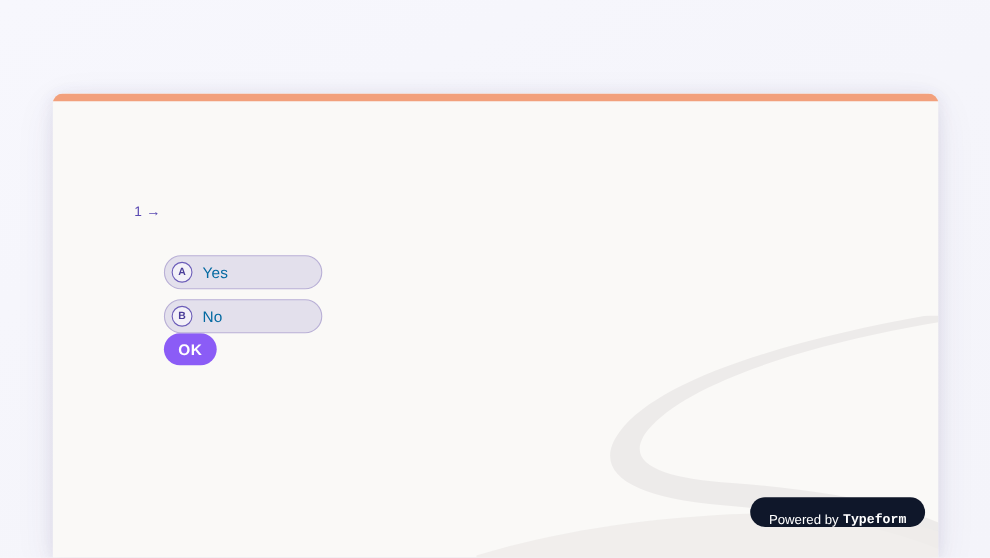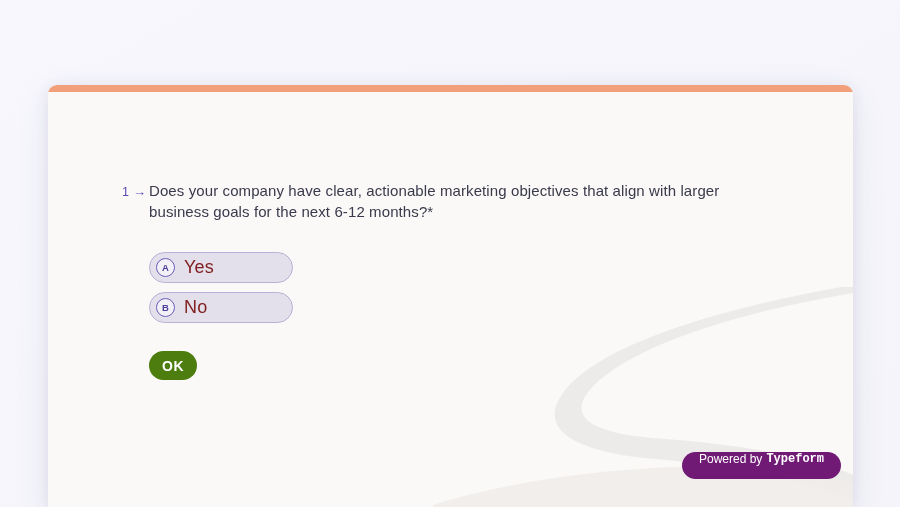--- a/index.html
+++ b/index.html
@@ -135,58 +135,57 @@
     font-size: 9.5px;
     font-weight: bold;
     display: flex;
     align-items: center;
     justify-content: center;
     flex: 0 0 auto;
   }
 
   .choice-label {
     margin-left: 9px;
-    color: #7f1d1d;
-    font-size: 18px;
+    color: #0369a1;
+    font-size: 14px;
     letter-spacing: 0.2px;
   }
 
   
   #ok-button {
-    margin-top: 28px;
     margin-left: 27px;
     width: 48px;
     height: 29px;
     border: none;
     border-radius: 15px;
-    background: #4d7c0f;
+    background: #8b5cf6;
     color: #ffffff;
     font-family: "Liberation Sans", sans-serif;
     font-size: 14px;
     font-weight: bold;
     letter-spacing: 0.4px;
     cursor: pointer;
     display: flex;
     align-items: center;
     justify-content: center;
   }
 
   
   #powered-by-badge {
     position: absolute;
     left: 634px;
     top: 367px;
     height: 27px;
     padding: 0 17px;
     border-radius: 14px;
-    background: #701a75;
+    background: #0f172a;
     color: #ffffff;
     font-size: 12px;
     display: flex;
-    align-items: flex-start;
+    align-items: flex-end;
     gap: 4px;
     cursor: pointer;
     white-space: nowrap;
   }
   #powered-by-prefix { font-weight: normal; }
   #powered-by-brand  { font-weight: bold; font-family: Liberation Mono, monospace; }
 </style>
 </head>
 <body>
 
@@ -202,21 +201,20 @@
     <path d="M420 6 C300 26 190 62 156 104 C132 134 168 148 232 152 C300 157 372 168 420 188 L420 212 C366 190 292 178 222 172 C140 165 104 142 130 106 C166 56 292 20 420 -2 Z" fill="#ebe9e8" opacity="0.92"></path>
     <path d="M0 218 C90 190 210 176 320 180 C360 182 394 188 420 196 L420 220 L0 220 Z" fill="#eeecea" opacity="0.85"></path>
   </svg>
 
   <div id="question-block">
     <div class="q-row">
       <div id="question-index">
         <span>1</span>
         <span id="question-arrow-icon">→</span>
       </div>
-      <div id="question-text">Does your company have clear, actionable marketing objectives that align with larger business goals for the next 6-12 months?*</div>
     </div>
 
     <div id="choice-list">
 
       <div class="choice">
         <span class="choice-key">A</span>
         <span class="choice-label">Yes</span>
       </div>
 
       <div class="choice">

